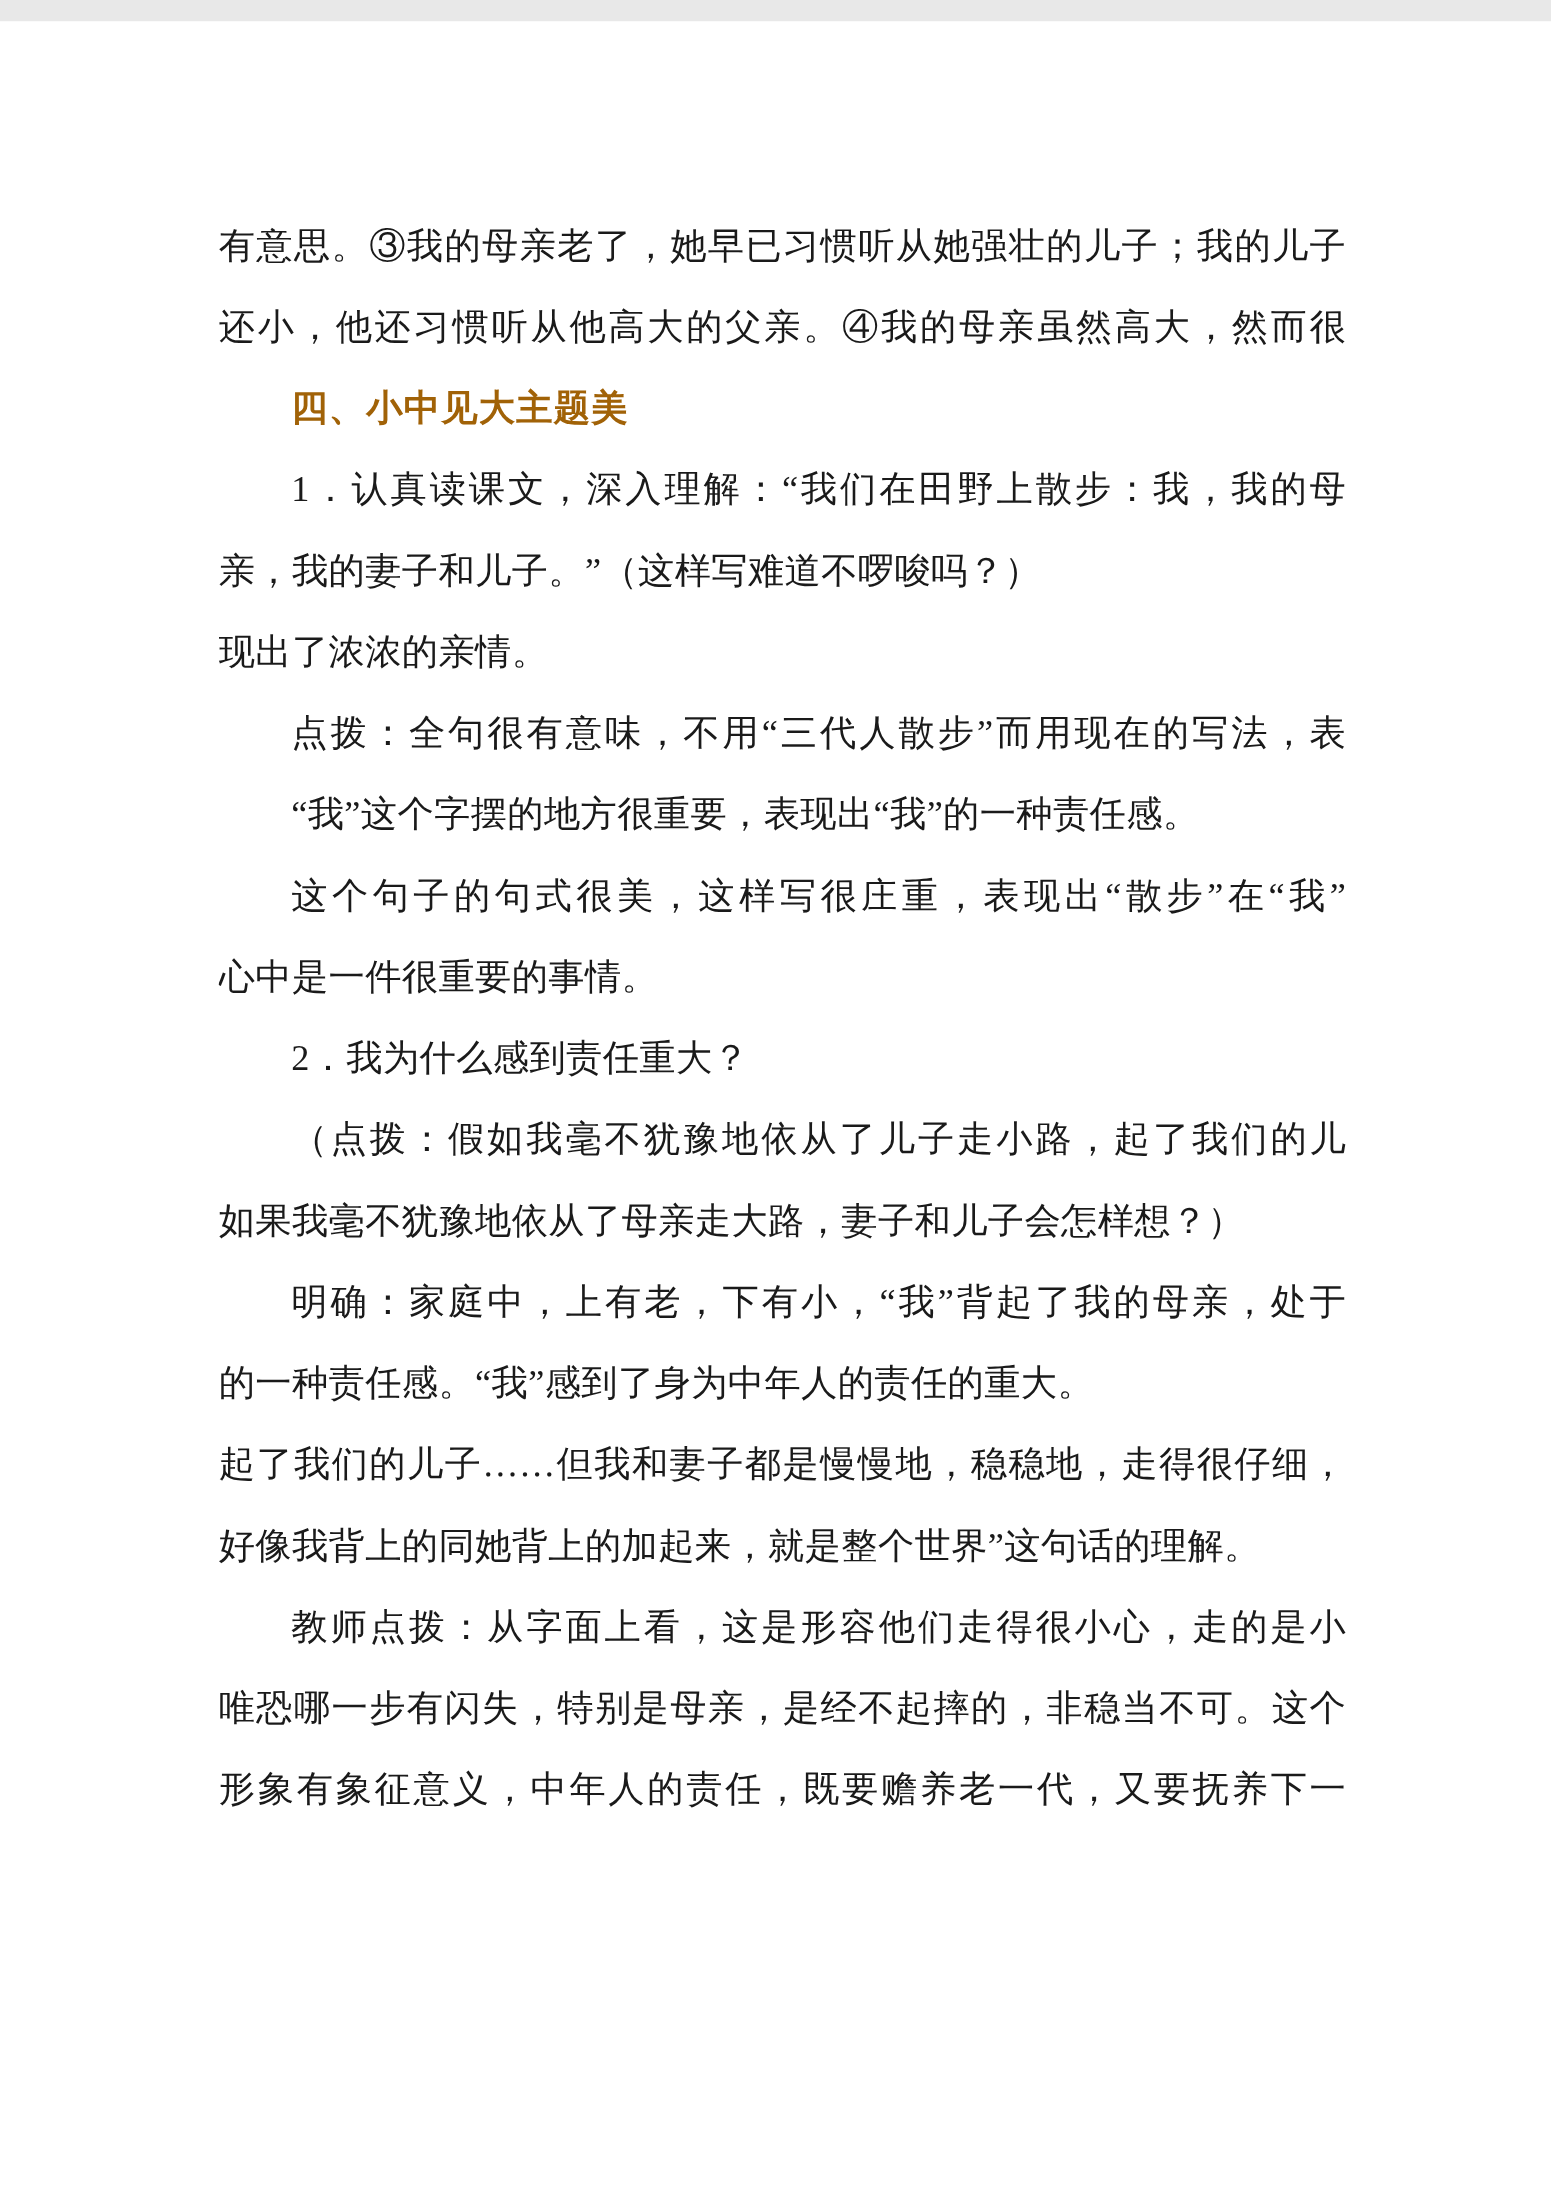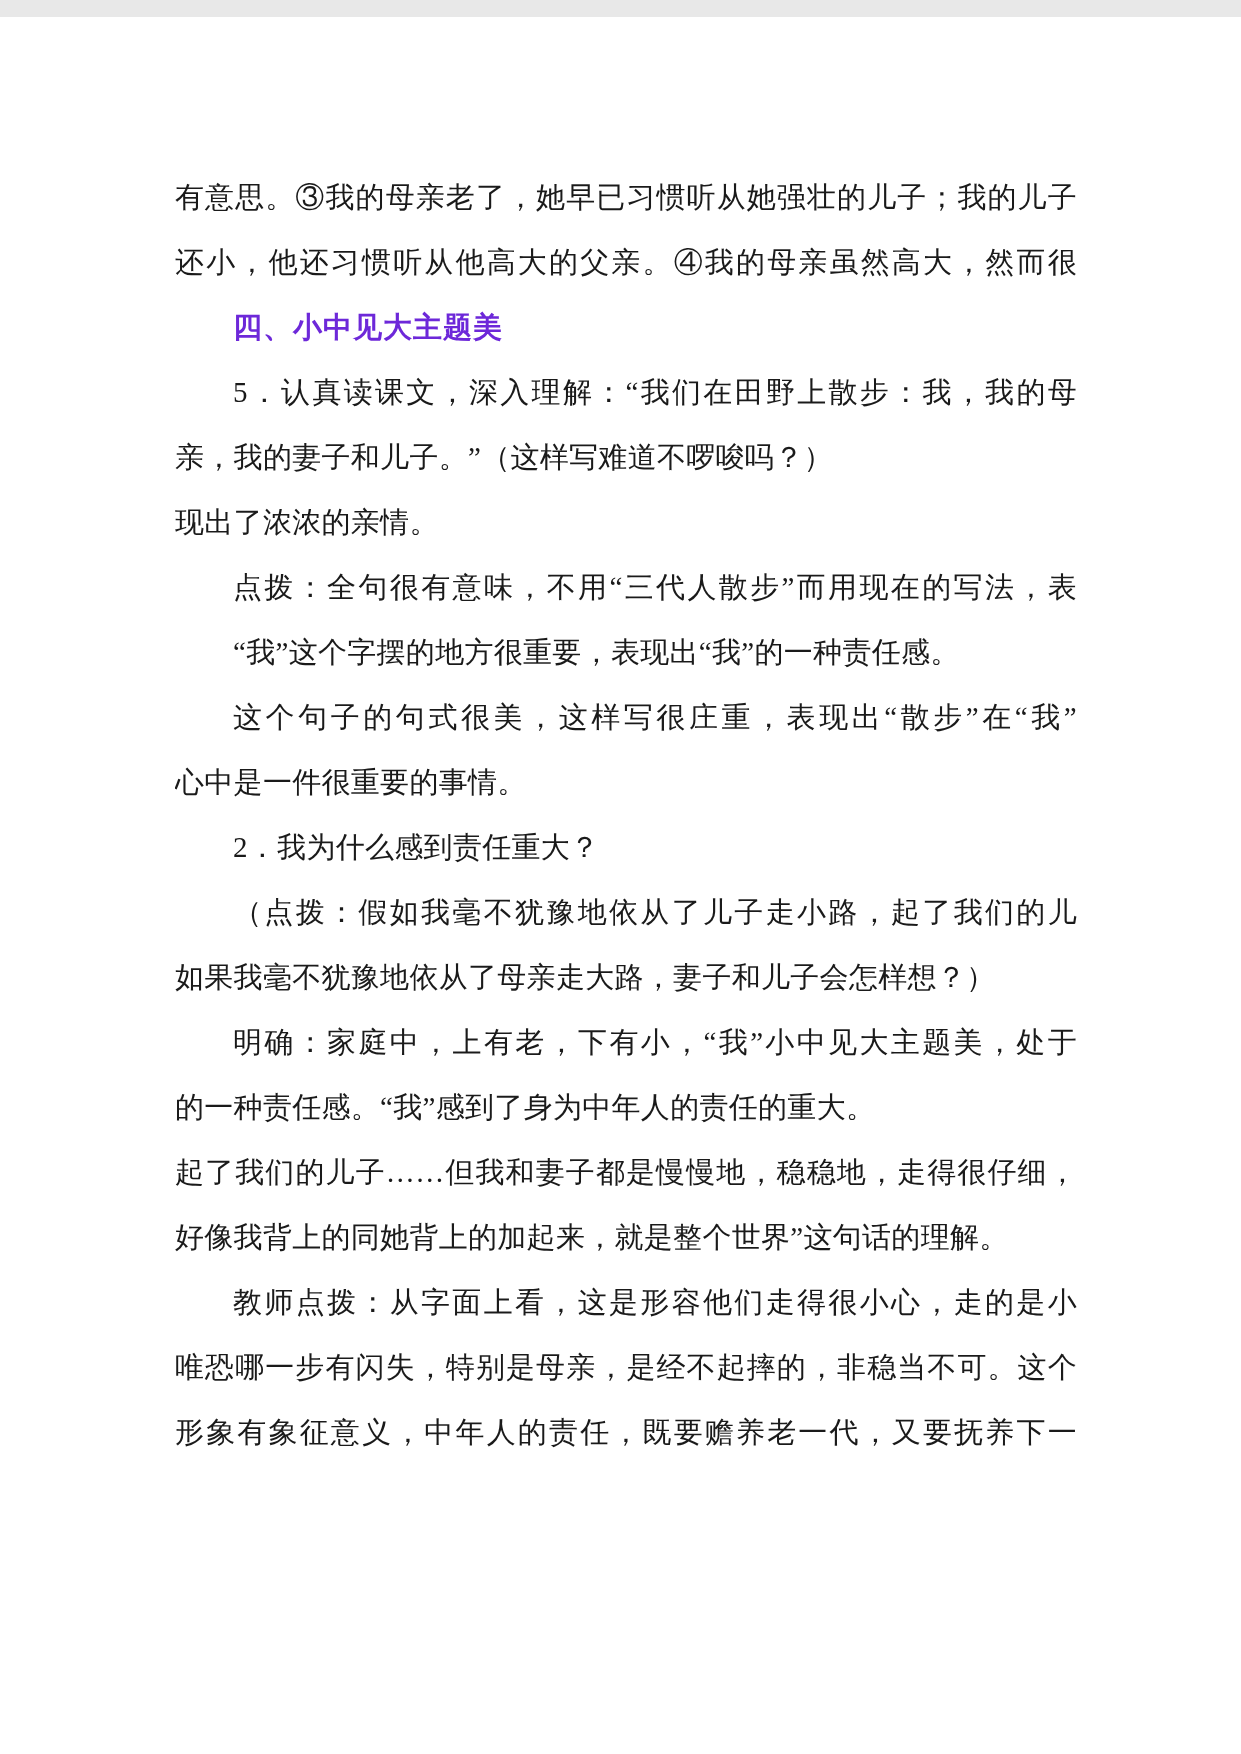--- a/index.html
+++ b/index.html
@@ -33,43 +33,43 @@
   }
   .line.indent {
     text-indent: 2em;
   }
   .line.justify {
     text-align-last: justify;
   }
   .line.heading {
     font-weight: 700;
     font-family: "Liberation Sans", "DejaVu Sans", sans-serif;
-    color: #6d28d9;
+    color: #a16207;
     letter-spacing: 1px;
   }
 </style>
 </head>
 <body>
 
 <div class="page">
   <div class="text-block" id="lines-container">
       <div class="line justify">有意思。③我的母亲老了，她早已习惯听从她强壮的儿子；我的儿子</div>
       <div class="line justify">还小，他还习惯听从他高大的父亲。④我的母亲虽然高大，然而很瘦，</div>
       <div class="line indent heading">四、小中见大主题美</div>
-      <div class="line indent justify">5．认真读课文，深入理解：“我们在田野上散步：我，我的母</div>
+      <div class="line indent justify">1．认真读课文，深入理解：“我们在田野上散步：我，我的母</div>
       <div class="line">亲，我的妻子和儿子。”（这样写难道不啰唆吗？）</div>
       <div class="line">现出了浓浓的亲情。</div>
       <div class="line indent justify">点拨：全句很有意味，不用“三代人散步”而用现在的写法，表</div>
       <div class="line indent">“我”这个字摆的地方很重要，表现出“我”的一种责任感。</div>
       <div class="line indent justify">这个句子的句式很美，这样写很庄重，表现出“散步”在“我”</div>
       <div class="line">心中是一件很重要的事情。</div>
       <div class="line indent">2．我为什么感到责任重大？</div>
       <div class="line indent justify">（点拨：假如我毫不犹豫地依从了儿子走小路，起了我们的儿子？</div>
       <div class="line">如果我毫不犹豫地依从了母亲走大路，妻子和儿子会怎样想？）</div>
-      <div class="line indent justify">明确：家庭中，上有老，下有小，“我”小中见大主题美，处于</div>
+      <div class="line indent justify">明确：家庭中，上有老，下有小，“我”背起了我的母亲，处于</div>
       <div class="line">的一种责任感。“我”感到了身为中年人的责任的重大。</div>
       <div class="line justify">起了我们的儿子……但我和妻子都是慢慢地，稳稳地，走得很仔细，</div>
       <div class="line">好像我背上的同她背上的加起来，就是整个世界”这句话的理解。</div>
       <div class="line indent justify">教师点拨：从字面上看，这是形容他们走得很小心，走的是小路，</div>
       <div class="line justify">唯恐哪一步有闪失，特别是母亲，是经不起摔的，非稳当不可。这个</div>
       <div class="line justify">形象有象征意义，中年人的责任，既要赡养老一代，又要抚养下一代，</div>
     </div>
 </div>
 
 </body></html>

